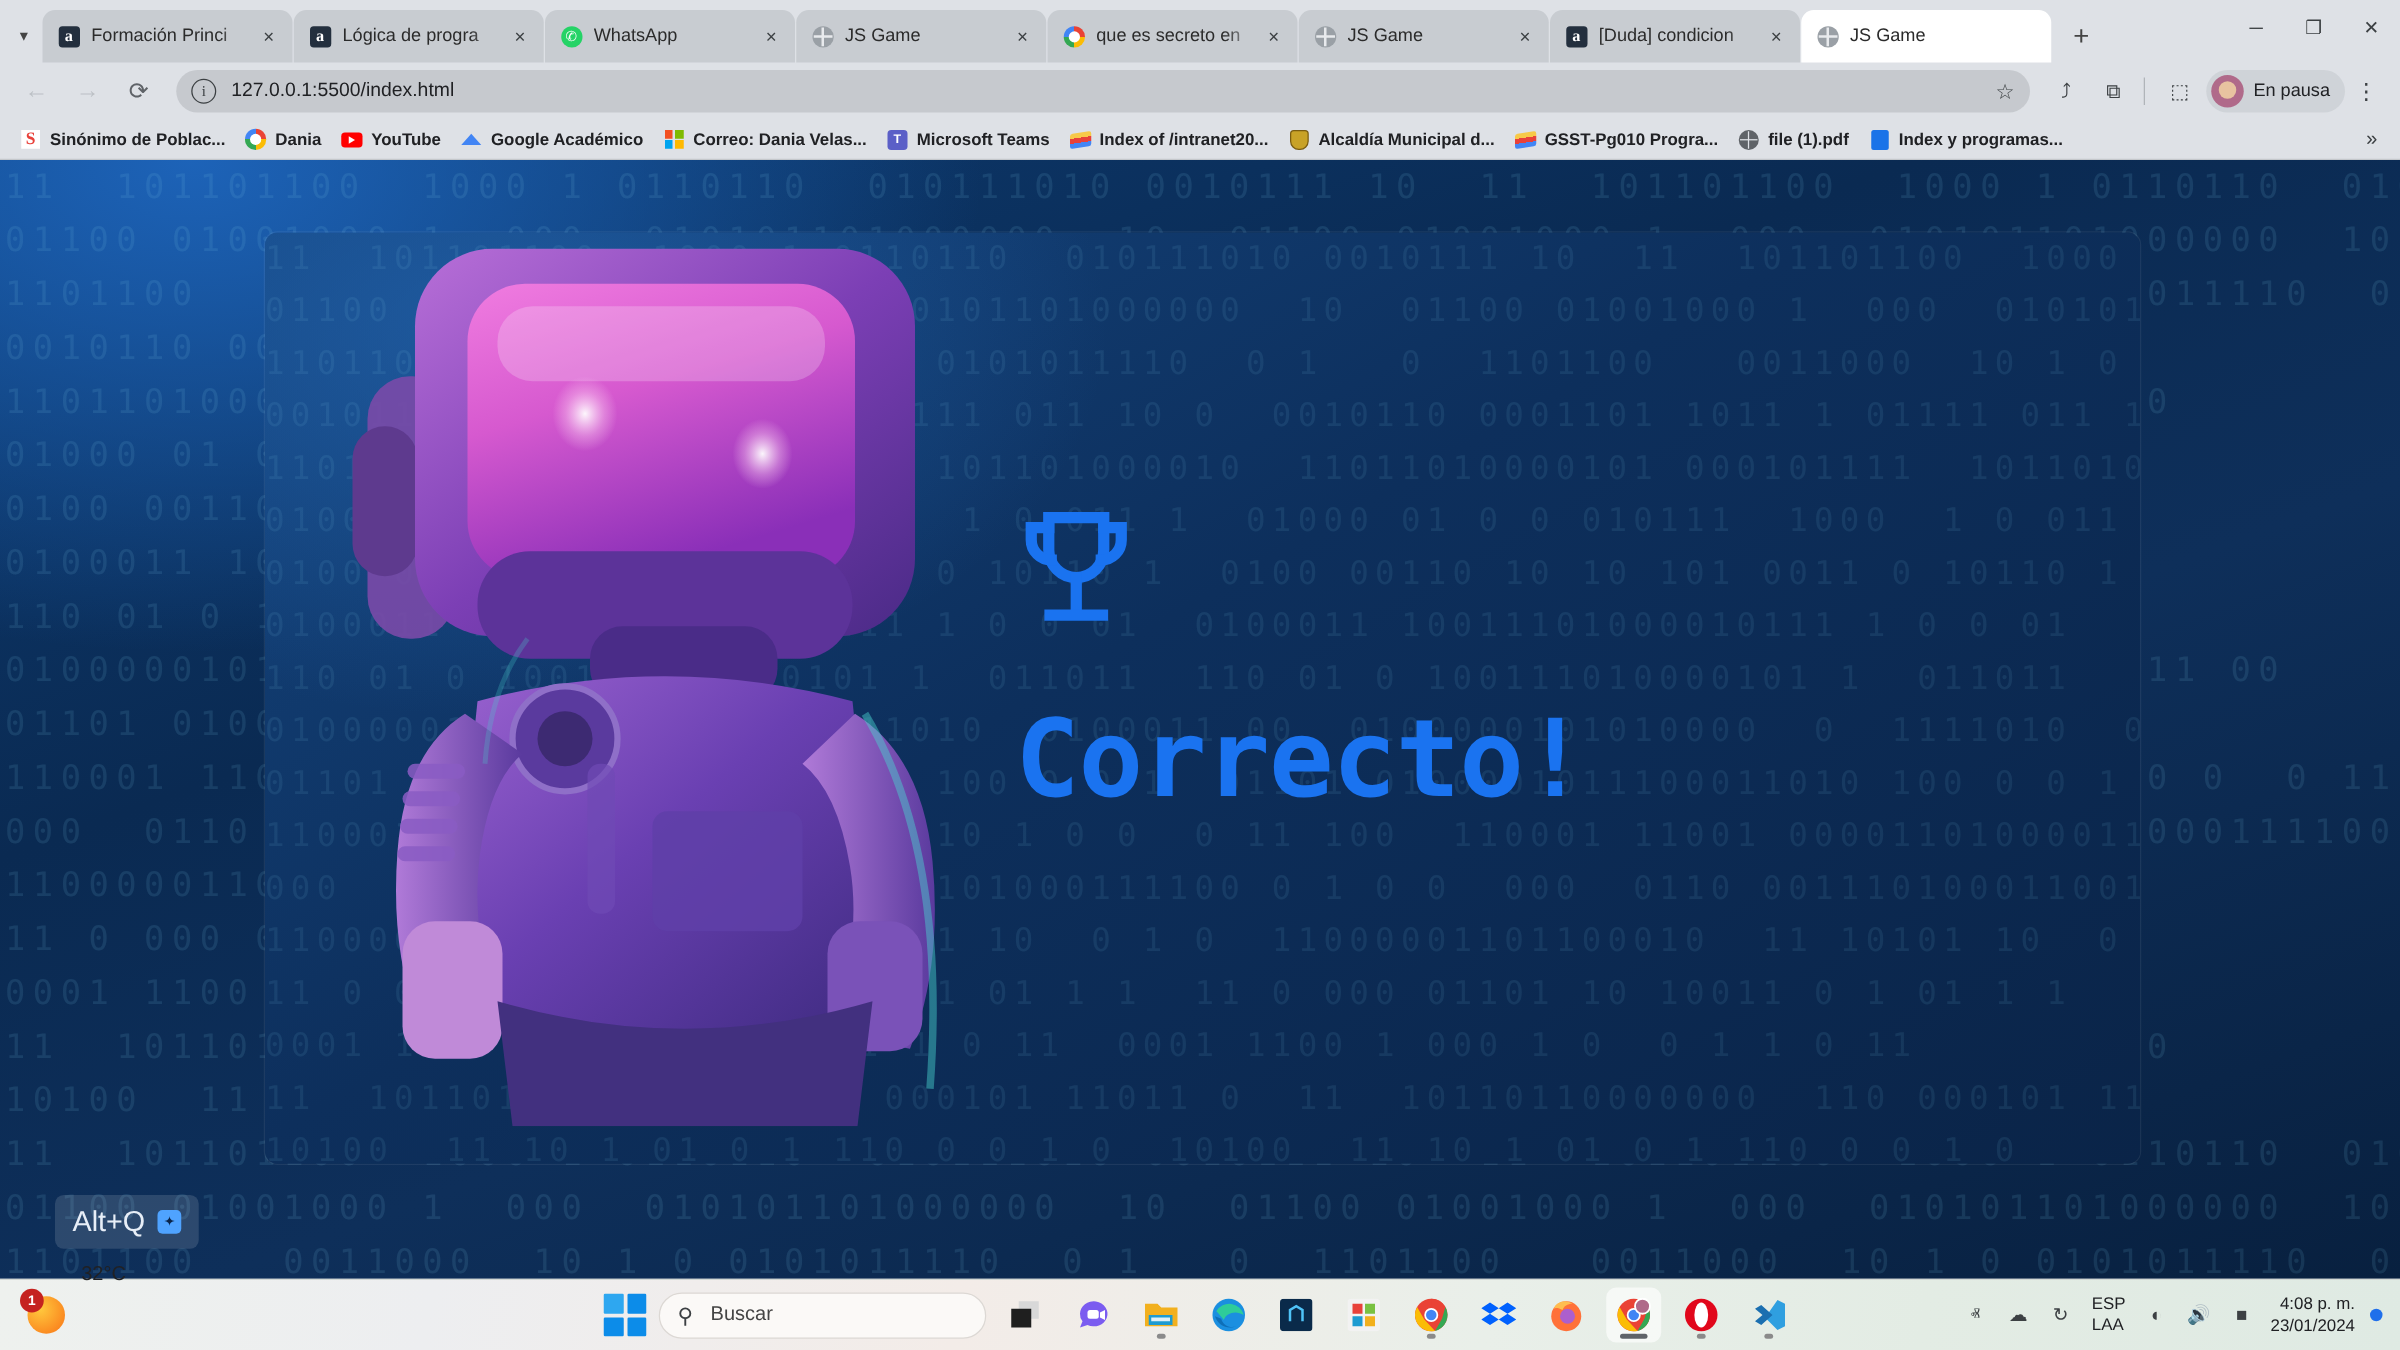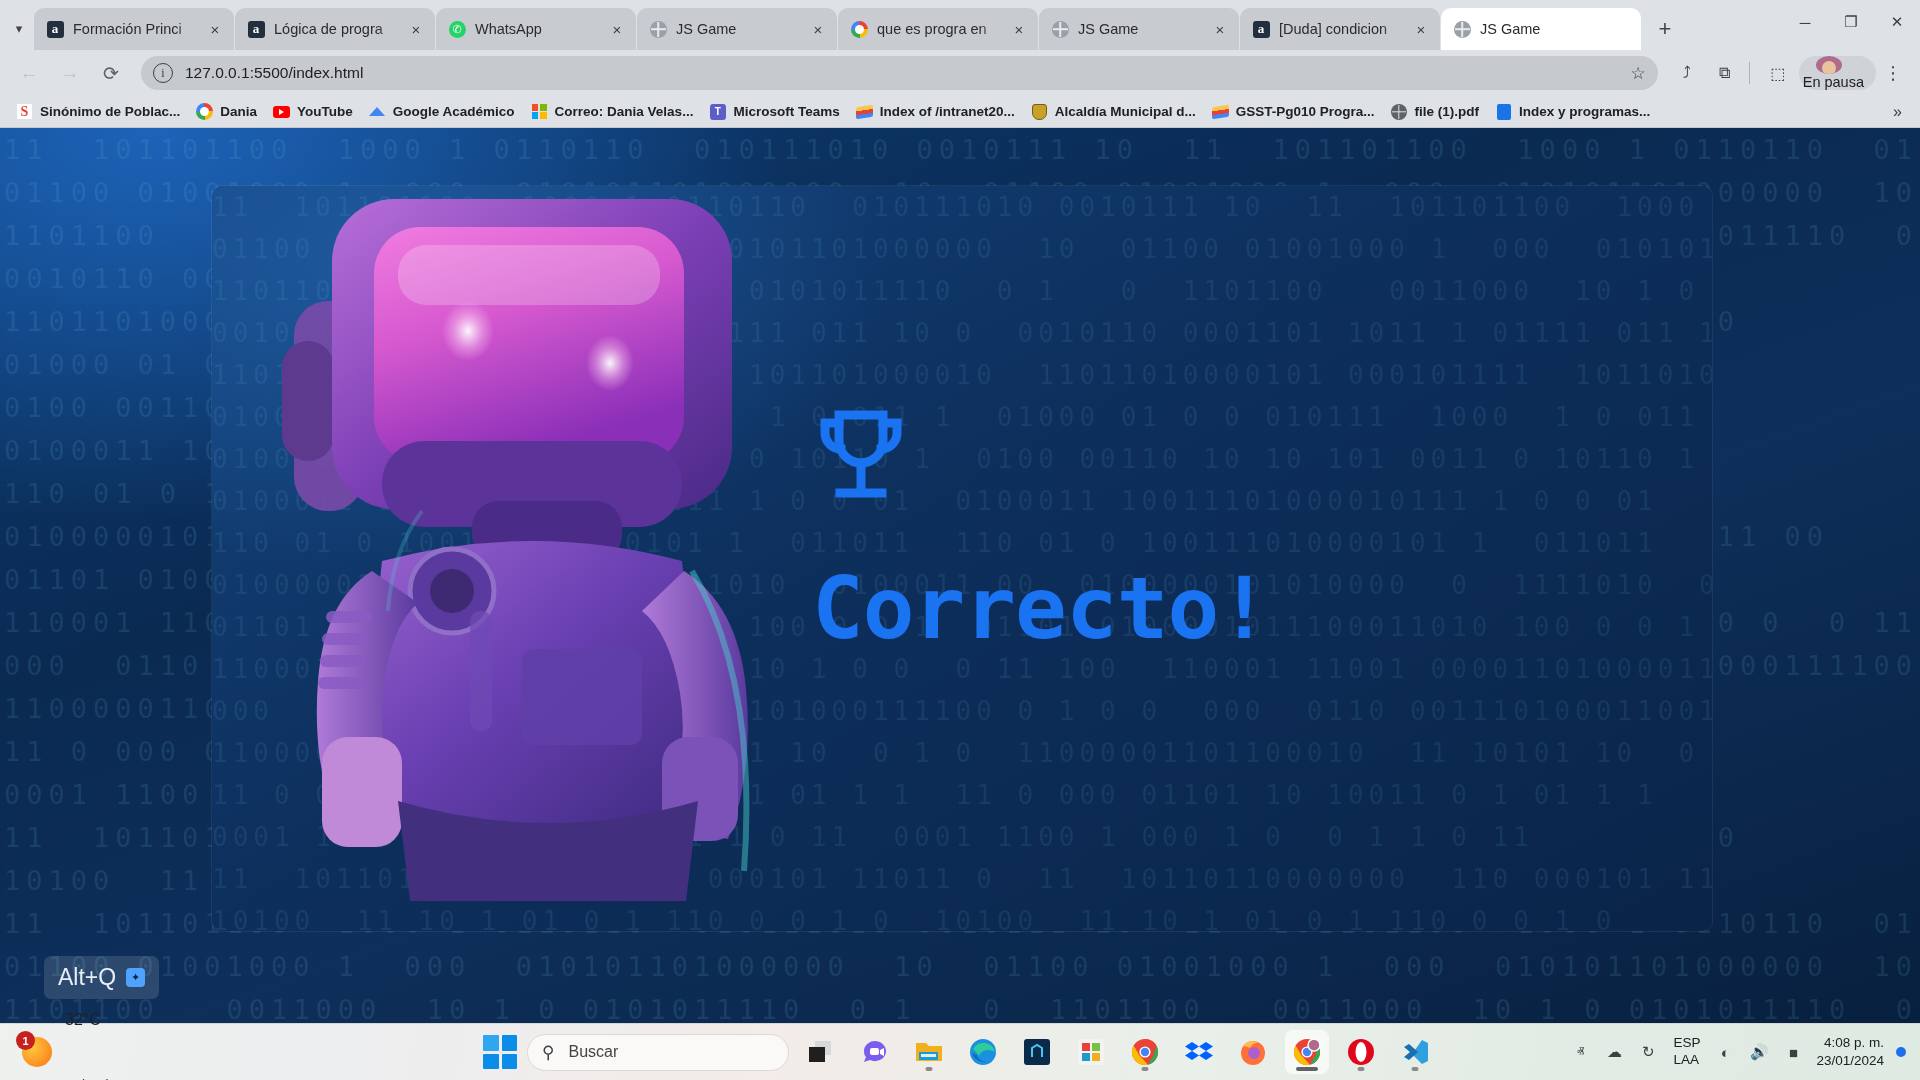--- a/index.html
+++ b/index.html
@@ -55,21 +55,21 @@
     flex:1 1 auto; height:34px; background:#c6c9ce; border-radius:17px;
     display:flex; align-items:center; padding:0 12px; margin:0 8px;
   }
   .omni-info { width:20px;height:20px;border-radius:50%;border:1.6px solid #3c4043;display:flex;align-items:center;justify-content:center;font-size:12px;color:#3c4043;font-family:"Liberation Serif",serif;flex:0 0 20px;}
   .omni-url { margin-left:12px; font-size:15.5px; color:#202124; }
   .omni-star { margin-left:auto; font-size:17px; color:#3c4043; }
   .tbicon { width:34px;height:34px;display:flex;align-items:center;justify-content:center;color:#3c4043;font-size:16px;margin-left:4px;}
   .divider-v { width:1px;height:22px;background:#b0b4b9;margin:0 7px;}
   .profile-pill {
     height:34px; border-radius:17px; background:#cfd3d8; display:flex; align-items:center;
-    padding:0 12px 0 4px; margin-left:4px;flex-direction:column;
+    padding:0 12px 0 4px; margin-left:4px;
   }
   .profile-av { width:26px;height:26px;border-radius:50%;background:#b06a8a;margin-right:8px;position:relative;overflow:hidden;}
   .profile-av:after{content:"";position:absolute;left:6px;top:5px;width:14px;height:14px;border-radius:50%;background:#e8c3a0;}
   .profile-txt { font-size:14.5px; color:#202124; }
   .menudots { width:34px;height:34px;display:flex;align-items:center;justify-content:center;color:#3c4043;font-size:18px;letter-spacing:0;}
 
   .bookmarks { height:32px; background:#dee1e6; display:flex; align-items:center; padding:0 8px; border-bottom:1px solid #c4c7cb;}
   .bm { display:flex;align-items:center;padding:0 8px;height:26px;flex:0 0 auto;}
   .bm-ic { width:17px;height:17px;margin-right:7px;flex:0 0 17px;display:flex;align-items:center;justify-content:center;font-size:12px;}
   .bm-t { font-size:13.5px;color:#202124;white-space:nowrap;font-weight:bold;}
@@ -210,21 +210,21 @@
           <span class="tab-favicon">
             <span class="fi-globe"></span>
           </span>
           <span class="tab-title">JS Game</span>
           <span class="tab-close">×</span>
         </div>
         <div class="tab">
           <span class="tab-favicon">
             <span class="fi-google"></span>
           </span>
-          <span class="tab-title">que es progra en</span>
+          <span class="tab-title">que es secreto en</span>
           <span class="tab-close">×</span>
         </div>
         <div class="tab">
           <span class="tab-favicon">
             <span class="fi-globe"></span>
           </span>
           <span class="tab-title">JS Game</span>
           <span class="tab-close">×</span>
         </div>
         <div class="tab">

